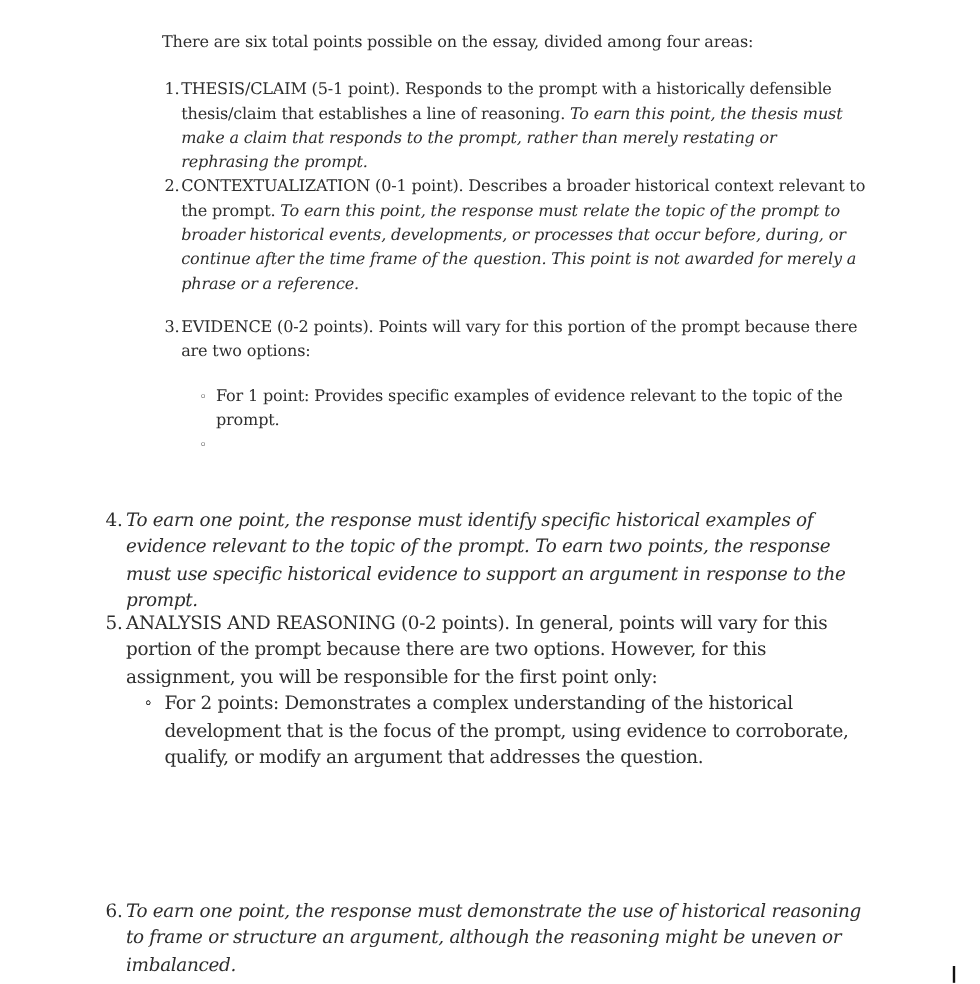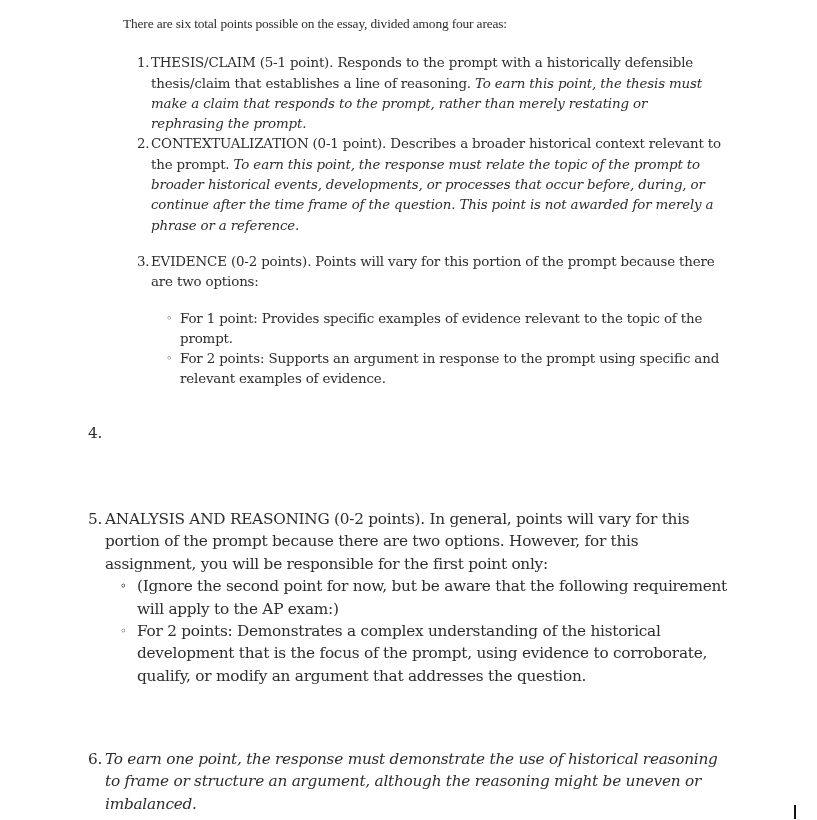--- a/index.html
+++ b/index.html
@@ -2,21 +2,21 @@
 <html><head>
   <meta charset="utf-8">
   <style>
     html, body { margin: 0; padding: 0; background: #ffffff; }
     body {
       width: 817px; height: 820px; overflow: hidden; position: relative;
       font-family: "DejaVu Serif", "Liberation Serif", serif;
       color: #2d2d2d;
     }
     .sec1 { position: absolute; left: 123px; top: 14px; width: 600px; font-size: 13.4px; line-height: 20.3px; letter-spacing: -0.15px; }
-    .sec1 p { margin: 0; font-family: Liberation Serif, serif; }
+    .sec1 p { margin: 12px; }
     .sec1 ol { margin: 0; padding: 0; list-style: none; }
     .item { position: relative; padding-left: 28px; }
     .num { position: absolute; left: 14px; top: 0; }
     .sub { list-style: none; margin: 0; padding: 0; }
     .sub li { position: relative; padding-left: 57px; }
     .bul { position: absolute; left: 43px; top: 0; font-size: 11px; }
     em { font-style: italic; }
 
     .sec2 { position: absolute; left: 88px; width: 640px; font-size: 15.3px; line-height: 22.4px; letter-spacing: -0.25px; }
     .sec2 .item { padding-left: 17px; }
@@ -45,43 +45,42 @@
       <span>EVIDENCE (0-2 points). Points will vary for this portion of the prompt because there are two options:</span>
     </li>
   </ol>
   <ul class="sub" style="margin-top:16px;">
     <li>
       <span class="bul">◦</span>
       <span>For 1 point: Provides specific examples of evidence relevant to the topic of the prompt.</span>
     </li>
     <li>
       <span class="bul">◦</span>
-      <span>For 2 points: Supports an argument in response to the prompt using specific and relevant examples of evidence.</span>
     </li>
   </ul>
 </div>
 
 <div class="sec2" style="top:422px;">
   <div class="item">
     <span class="num">4.</span>
+    <em>To earn one point, the response must identify specific historical examples of evidence relevant to the topic of the prompt. To earn two points, the response must use specific historical evidence to support an argument in response to the prompt.</em>
   </div>
 </div>
 
 <div class="sec2" style="top:508px;">
   <div class="item">
     <span class="num">5.</span>
     <span>ANALYSIS AND REASONING (0-2 points). In general, points will vary for this portion of the prompt because there are two options. However, for this assignment, you will be responsible for the first point only:</span>
   </div>
   <ul class="sub">
     <li>
       <span class="bul">◦</span>
     </li>
     <li>
       <span class="bul">◦</span>
-      <span>(Ignore the second point for now, but be aware that the following requirement will apply to the AP exam:)</span>
     </li>
     <li>
       <span class="bul">◦</span>
       <span>For 2 points: Demonstrates a complex understanding of the historical development that is the focus of the prompt, using evidence to corroborate, qualify, or modify an argument that addresses the question.</span>
     </li>
   </ul>
 </div>
 
 <div class="sec2" style="top:748px;">
   <div class="item">

